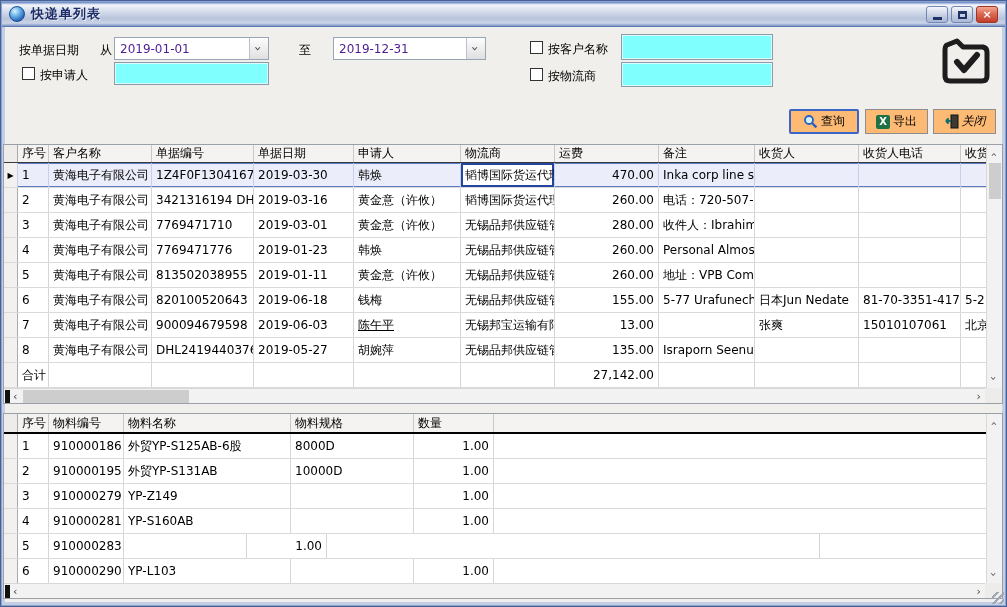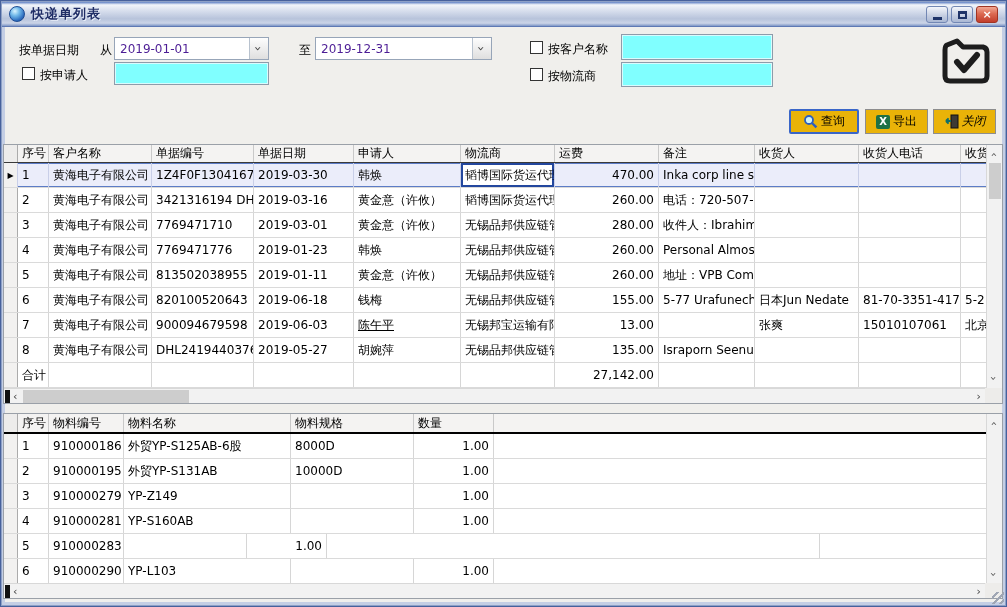--- a/index.html
+++ b/index.html
@@ -24,21 +24,21 @@
   
   .lbl{position:absolute;font-size:12px;color:#000;}
   .checkbox{position:absolute;width:13px;height:13px;background:#fff;border:1px solid #333;}
   .cyan{position:absolute;background:#80FFFF;border:1px solid #8E9BAA;box-shadow:inset 0 0 0 1px #D9FBFD;}
   .combo{position:absolute;height:23px;background:#fff;border:1px solid #97A5B8;display:flex;}
   .combo .val{flex:1;font-size:12px;padding:4px 0 0 5px;color:#4c1d95;}
   .combo .drop{width:19px;border-left:1px solid #B8C2CE;background:linear-gradient(180deg,#FDFDFD,#DFDFDF);
     display:flex;align-items:center;justify-content:center;color:#555;}
   .chev{font-size:13px;transform:rotate(90deg);line-height:1;color:#444;}
   
-  .tbtn{position:absolute;top:108px;height:25px;background:#eab308;border:1px solid #8D8D8D;
+  .tbtn{position:absolute;top:108px;height:25px;background:#fdba74;border:1px solid #8D8D8D;
     display:flex;align-items:center;justify-content:center;gap:3px;font-size:12px;color:#000;}
   .tbtn.focused{border:2px solid #3A66C8;border-radius:2px;}
   .excel-ic{width:14px;height:14px;background:#1E7145;border-radius:2px;color:#fff;font-size:10px;font-weight:bold;
     display:flex;align-items:center;justify-content:center;}
   
   .folder-ic{position:absolute;left:936px;top:30px;}
   
   .grid{position:absolute;left:2px;width:1000px;background:#fff;border:1px solid #9AA0A8;}
   .ghead{display:flex;background:#F4F3F2;border-bottom:1px solid #3A3A3A;}
   .gc{flex:0 0 auto;display:flex;align-items:center;padding:0 4px;font-size:12px;white-space:nowrap;overflow:hidden;
@@ -85,21 +85,21 @@
 
   <div class="lbl" style="left:18px;top:41px;">按单据日期</div>
   <div class="lbl" style="left:99px;top:41px;">从</div>
   <div class="combo" style="left:113px;top:36px;width:155px;">
     <div class="val">2019-01-01</div>
     <div class="drop">
         <span class="chev">›</span>
       </div>
   </div>
   <div class="lbl" style="left:298px;top:41px;">至</div>
-  <div class="combo" style="left:314px;top:36px;width:177px;">
+  <div class="combo" style="left:332px;top:36px;width:153px;">
     <div class="val">2019-12-31</div>
     <div class="drop">
         <span class="chev">›</span>
       </div>
   </div>
 
   <div class="checkbox" style="left:21px;top:66px;"></div>
   <div class="lbl" style="left:39px;top:66px;">按申请人</div>
   <div class="cyan" style="left:113px;top:61px;width:155px;height:23px;"></div>
 

